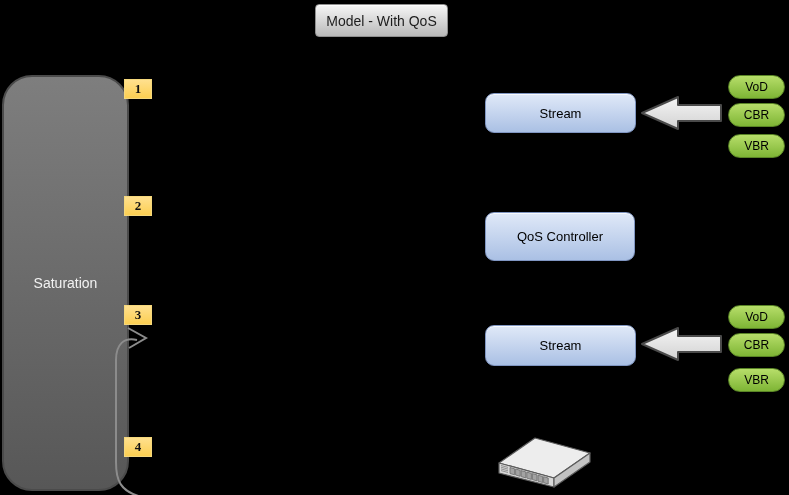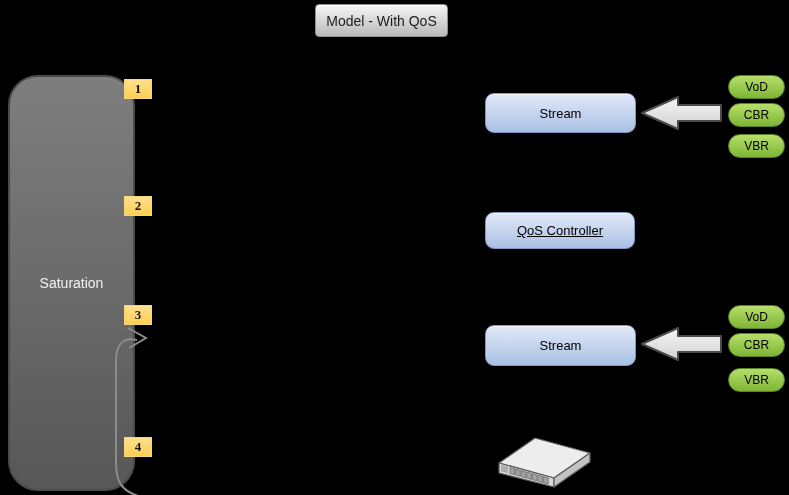--- a/index.html
+++ b/index.html
@@ -14,21 +14,21 @@
     left:315px;top:4px;width:133px;height:33px;
     background:linear-gradient(#f6f6f6,#b9b9b9);
     border:1px solid #8f8f8f;border-radius:4px;
     display:flex;align-items:center;justify-content:center;
     font-size:14px;color:#1c1c1c;
     box-shadow:inset 0 1px 0 rgba(255,255,255,.8);
   }
 
   
   .saturation{
-    left:8px;top:75px;width:127px;height:416px;
+    left:2px;top:75px;width:127px;height:416px;
     background:linear-gradient(#7e7e7e,#575757);
     border:2px solid #4b4b4b;border-radius:30px;
     display:flex;align-items:center;justify-content:center;
     color:#f2f2f2;font-size:14px;
   }
 
   
   .marker{
     width:28px;height:20px;left:124px;
     background:linear-gradient(#ffe08e,#fccf52);
@@ -42,21 +42,21 @@
   
   .node{
     left:485px;width:151px;
     background:linear-gradient(#e0e9f8,#aac0e4);
     border:1px solid #8096c2;border-radius:9px;
     display:flex;align-items:center;justify-content:center;
     font-size:13px;color:#000;
     box-shadow:inset 0 1px 0 rgba(255,255,255,.75);
   }
   .stream-top{top:93px;height:40px;}
-  .qos{top:212px;width:150px;height:37px;text-decoration:underline;}
+  .qos{top:212px;width:150px;height:49px;}
   .stream-bottom{top:325px;height:41px;}
 
   
   .chip{
     left:728px;width:57px;height:24px;
     background:linear-gradient(#b7de6a,#7eb535);
     border:1px solid #5a8526;border-radius:12px;
     display:flex;align-items:center;justify-content:center;
     font-size:12px;color:#000;
   }

